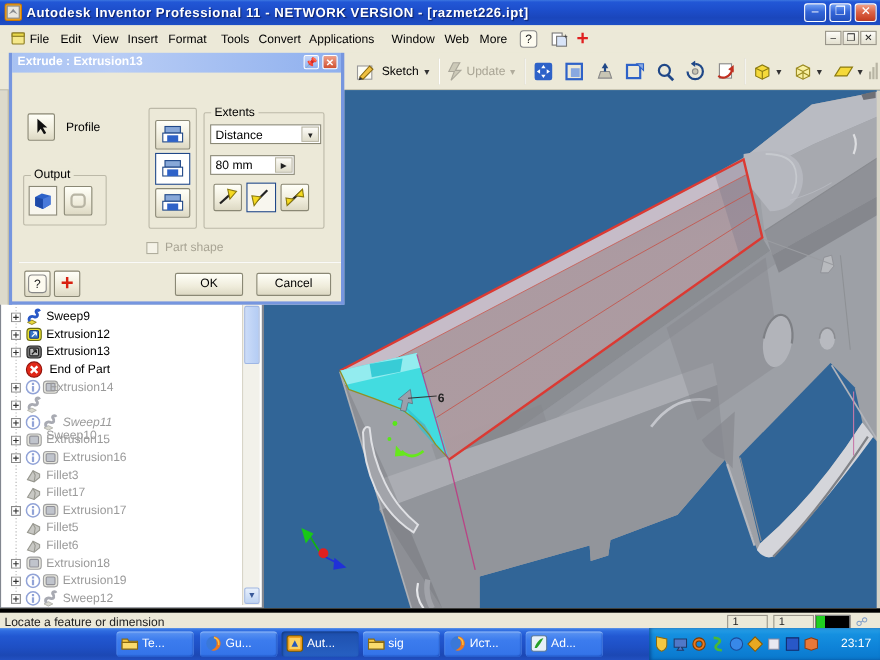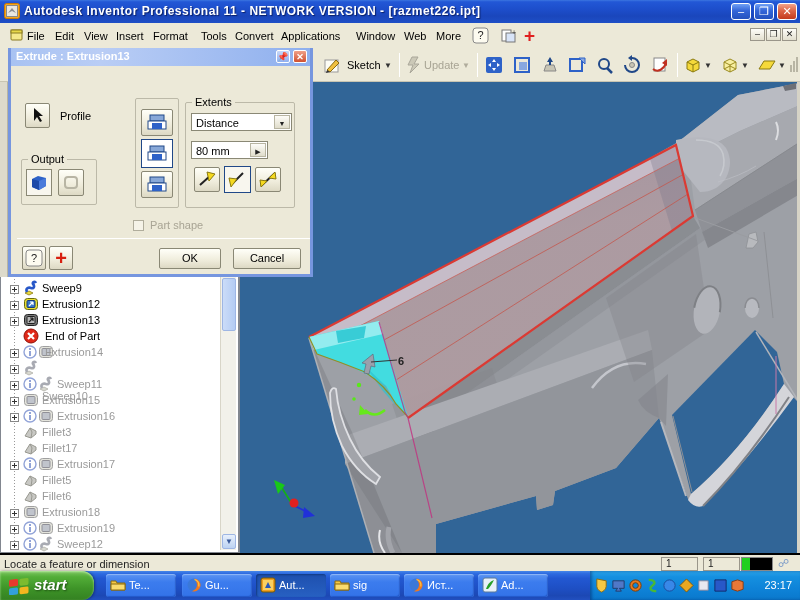--- a/index.html
+++ b/index.html
@@ -30,21 +30,21 @@
 
 #treepanel { left:0; top:82px; width:240px; height:471px; background:#fff; border:1px solid #828790; border-right:2px solid #828790; }
 #treescroll { right:2px; top:0px; width:16px; height:467px; background:#F2F1EA; border-left:1px solid #d8d5c8; }
 #treethumb { left:1px; top:195px; width:14px; height:53px; background:linear-gradient(to right,#CBDCF8,#B4CCF4); border:1px solid #9EB6E4; border-radius:2px; }
 #treedown { left:1px; top:451px; width:14px; height:15px; background:linear-gradient(#E8F0FC,#BCD2F2); border:1px solid #9EB6E4; border-radius:2px; color:#3a5a9a; font-size:8px; text-align:center; line-height:14px; }
 .trow { position:absolute; left:0; height:16px; font-size:11px; color:#000; white-space:nowrap; }
 .trow.gray { color:#9a9a9a; }
 .trow .lbl { position:absolute; top:2px; }
 
 
-#statusbar { left:0; top:553px; width:800px; height:18px; background:#ECE9D8; border-top:2px solid #000000; font-size:11px; color:#222; }
+#statusbar { left:0; top:553px; width:800px; height:18px; background:#ECE9D8; border-top:4px solid #000000; font-size:11px; color:#222; }
 .sfield { top:2px; height:14px; border:1px solid #9a968a; background:#ECE9D8; font-size:10px; padding-left:4px; }
 
 
 #taskbar { left:0; top:571px; width:800px; height:29px;
   background:linear-gradient(to bottom,#4687E9 0%,#2E6BE0 9%,#2258D2 25%,#1E4FC4 60%,#1C48B4 85%,#2250C0 100%); }
 #startbtn { left:0; top:0; width:94px; height:29px; border-radius:0 12px 12px 0;
   background:linear-gradient(to bottom,#7FC764 0%,#53AE38 20%,#3E9428 60%,#348122 100%);
   box-shadow:inset 0 1px 2px #b8e8a0, 1px 0 3px rgba(0,0,0,.4); color:#fff; }
 #startbtn .stext { position:absolute; left:34px; top:5px; font-size:15px; font-weight:bold; font-style:italic; text-shadow:1px 1px 2px #1d4f12; }
 .task { top:3px; width:70px; height:23px; border-radius:3px;
@@ -275,21 +275,21 @@
             </svg></span>
           <span class="abs" style="left:22px;top:1px;opacity:0.55;"><svg width="14" height="14" viewBox="0 0 14 14">
               <circle cx="7" cy="7" r="6" fill="#fff" stroke="#3858B8" stroke-width="1.4"></circle>
               <rect x="6" y="6" width="2" height="5" fill="#3858B8"></rect>
               <rect x="6" y="3" width="2" height="2" fill="#3858B8"></rect>
             </svg></span>
           <span class="abs" style="left:37px;top:0px;"><svg width="16" height="16" viewBox="0 0 16 16">
               <path d="M2 13 L6 11 L10 13 L6 15 Z" fill="#D8D8D0" stroke="#b0b0a8" stroke-width="0.8"></path>
               <path d="M4 12 C2 8 6 7 8 8 C11 9 12 6 10 4 C9 2 12 1 13 3" fill="none" stroke="#A8AAB2" stroke-width="2.6"></path>
             </svg></span>
-          <span class="lbl" style="left:56px;">Sweep11</span>
+          <span class="lbl" style="left:56px;font-style:italic;">Sweep11</span>
         </div>
     <div class="trow gray" style="top:309px;">
           <span class="abs" style="left:9px;top:4px;"><svg width="9" height="9" viewBox="0 0 9 9">
               <rect x="0.5" y="0.5" width="8" height="8" fill="#fff" stroke="#888"></rect>
               <line x1="2" y1="4.5" x2="7" y2="4.5" stroke="#333"></line>
               <line x1="4.5" y1="2" x2="4.5" y2="7" stroke="#333"></line>
             </svg></span>
           <span class="abs" style="left:22px;top:0px;"><svg width="16" height="16" viewBox="0 0 16 16">
               <rect x="1.5" y="2.5" width="13" height="11" rx="3" fill="#E4E4DC" stroke="#A0A0A0"></rect>
               <rect x="4" y="4.5" width="8" height="7" rx="1" fill="#C0C4CC" stroke="#909098"></rect>
@@ -496,31 +496,20 @@
     <div class="abs" style="left:4px;top:3px;">Locate a feature or dimension</div>
     <div class="abs sfield" style="left:661px;width:37px;">1</div>
     <div class="abs sfield" style="left:703px;width:37px;">1</div>
     <div class="abs" style="left:741px;top:2px;width:32px;height:14px;background:#000;border:1px solid #888;">
       <div style="width:8px;height:12px;background:#20D020;"></div>
     </div>
     <div class="abs" style="left:778px;top:2px;font-size:11px;color:#7A9AC8;">☍</div>
   </div>
 
   <div id="taskbar" class="abs">
-    <div id="startbtn" class="abs">
-      <svg class="abs" style="left:8px;top:5px;" width="22" height="19" viewBox="0 0 22 19">
-          <g transform="skewY(-6)">
-            <rect x="1" y="4" width="9" height="7" rx="1.5" fill="#E8392C"></rect>
-            <rect x="11.5" y="4" width="9" height="7" rx="1.5" fill="#7DBB2F"></rect>
-            <rect x="1" y="12.5" width="9" height="7" rx="1.5" fill="#33A0DA"></rect>
-            <rect x="11.5" y="12.5" width="9" height="7" rx="1.5" fill="#F3B61F"></rect>
-          </g>
-        </svg>
-      <div class="stext">start</div>
-    </div>
       <div class="abs task" style="left:106px;">
         <svg class="ticn" viewBox="0 0 16 16">
           <path d="M1 4 L6 4 L7 6 L15 6 L15 13 L1 13 Z" fill="#F5C843" stroke="#8a6a10"></path>
           <path d="M1 7 L15 7 L15 13 L1 13 Z" fill="#FADB6E" stroke="#8a6a10"></path>
         </svg>
         <span class="ttxt">Te...</span>
       </div>
       <div class="abs task" style="left:182px;">
         <svg class="ticn" viewBox="0 0 16 16">
           <circle cx="8" cy="8" r="6.5" fill="#3A78D8"></circle>

